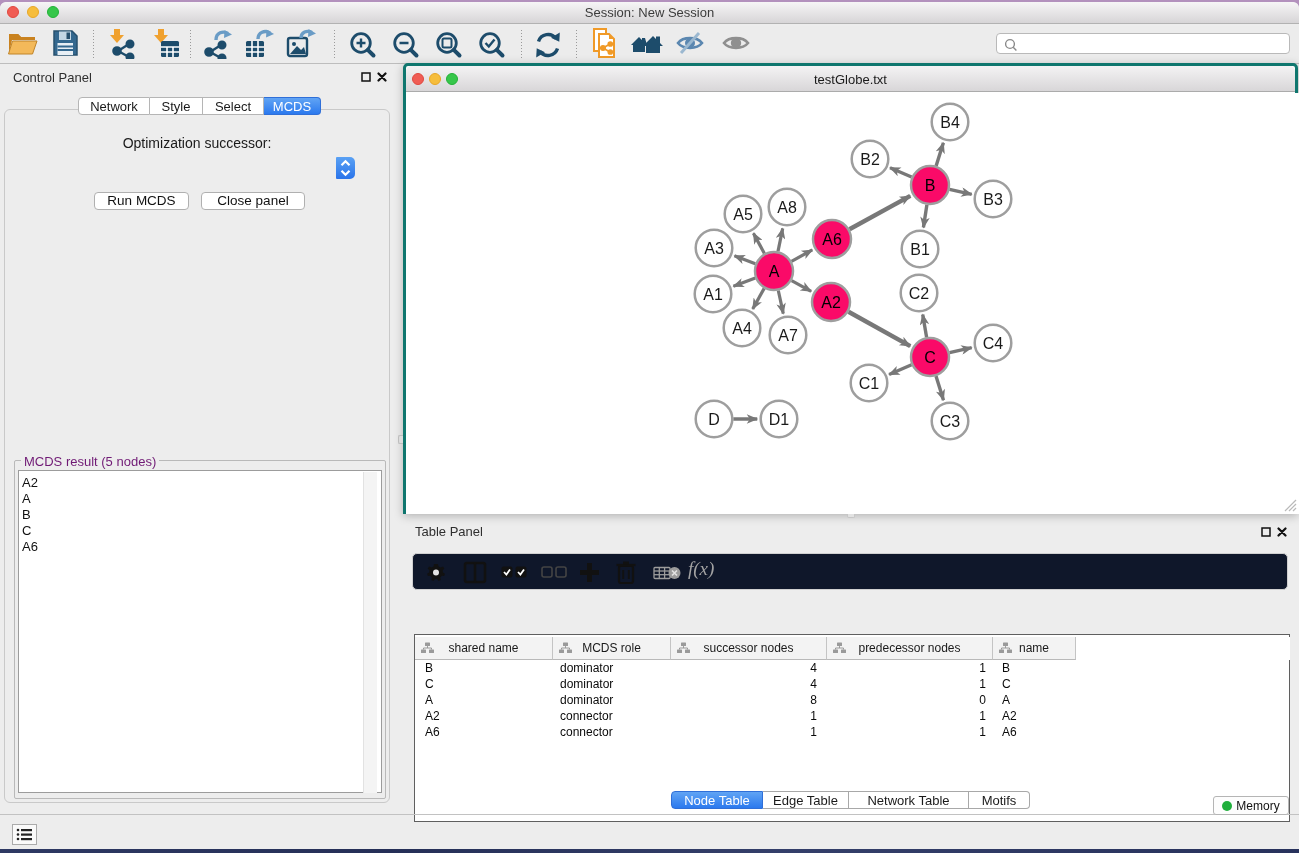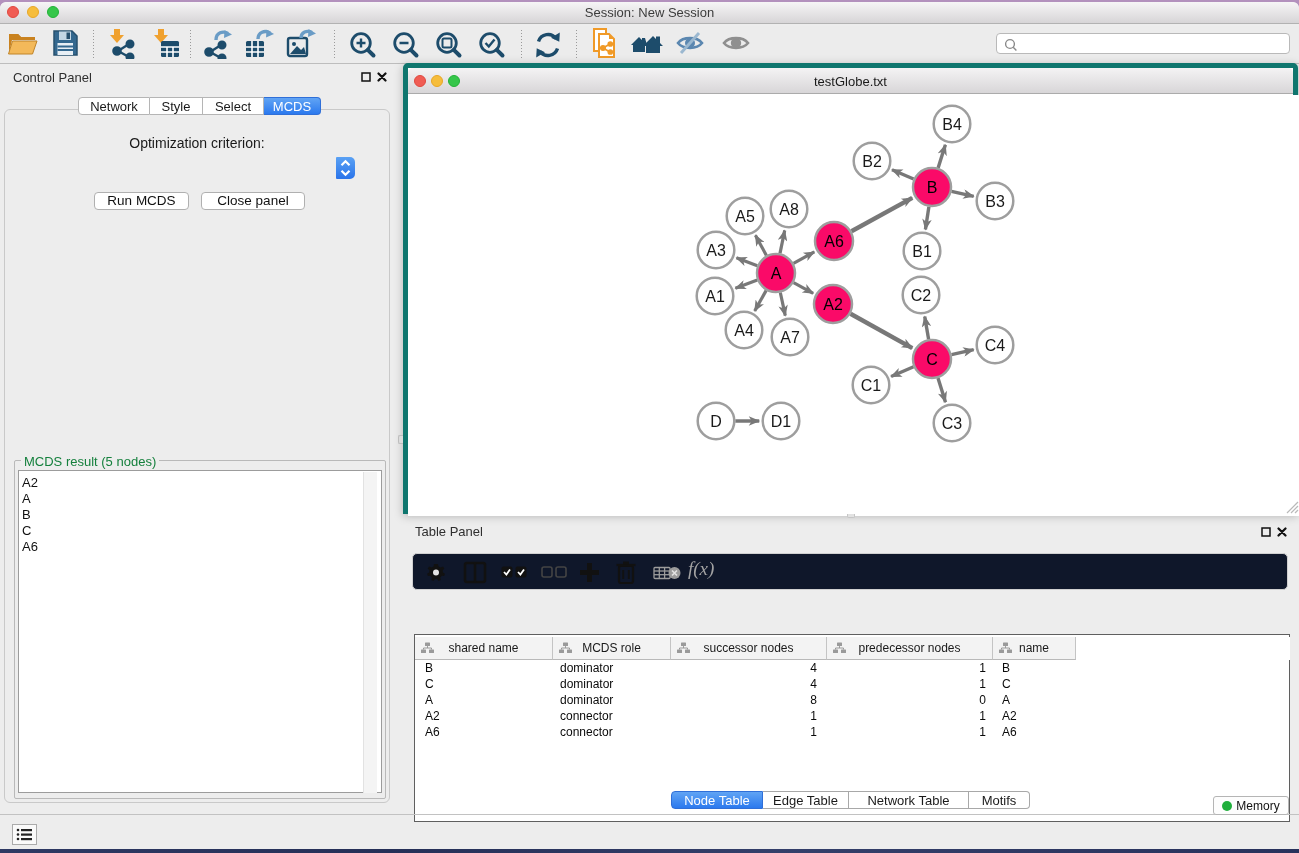--- a/index.html
+++ b/index.html
@@ -34,28 +34,28 @@
   .combo { position:absolute; left:43px; top:156px; width:312px; height:21px; background:#fff;
            border:1px solid #a6a6a6; border-radius:4px; font-size:14px; color:#111;
            line-height:19px; padding-left:12px; }
   .combobtn { position:absolute; left:336px; top:155px; width:19px; height:22px;
               background:linear-gradient(#5aa1f4,#2a74ea); border-radius:1px 5px 5px 1px; }
   .cbtn { position:absolute; height:18px; background:#fff; border:1px solid #b0b0b0;
           border-radius:4px; font-size:13.5px; color:#111; text-align:center; line-height:16px; }
   .groupbox { position:absolute; left:14px; top:458px; width:372px; height:339px;
               border:1px solid #b9b9b9; border-radius:2px; }
   .grouplabel { position:absolute; left:21px; top:452px; background:#ededed; padding:0 3px;
-                font-size:13px; color:#15803d; }
+                font-size:13px; color:#701a75; }
   .mlist { position:absolute; left:18px; top:468px; width:364px; height:323px; background:#fff;
            border:1px solid #9c9c9c; font-size:13px; color:#111; padding:4px 0 0 3px; line-height:16px; }
   .mscroll { position:absolute; left:344px; top:1px; width:14px; height:321px; background:#f4f4f4;
              border-left:1px solid #e2e2e2; }
   
   .netwin { position:absolute; left:403px; top:61px; width:895px; height:451px;
-            background:#fff; border:5px solid #0f766e; border-radius:5px 5px 0 0;
+            background:#fff; border:3px solid #0f766e; border-radius:5px 5px 0 0;
             box-shadow:0 2px 10px rgba(0,0,0,0.25); }
   .nettitle { position:absolute; left:0; top:0; width:100%; height:26px;
               background:linear-gradient(#f4f3f4,#d8d6d8); border-bottom:1px solid #ababab;
               border-radius:5px 5px 0 0; }
   .ntl { position:absolute; top:6.5px; width:12px; height:12px; border-radius:50%; }
   .canvas { position:absolute; left:0; top:27px; width:893px; height:421px; background:#fff; }
   
   .tp-title { position:absolute; left:415px; top:522px; font-size:13px; color:#2f2f2f; }
   .tp-toolbar { position:absolute; left:412px; top:551px; width:876px; height:37px;
                 background:#0f172a; border:1px solid #d0d0d0; border-radius:5px; }
@@ -226,21 +226,21 @@
 <svg class="abs" style="left:377px;top:70px" width="10" height="10" viewBox="0 0 10 10">
       <path d="M1.5,1.5 L8.5,8.5 M8.5,1.5 L1.5,8.5" stroke="#111" stroke-width="2.2" stroke-linecap="round"></path>
     </svg>
 <div class="cp-box"></div>
 <div class="tabrow">
   <div class="tab first" style="width:72px">Network</div>
   <div class="tab" style="width:53px">Style</div>
   <div class="tab" style="width:61px">Select</div>
   <div class="tab last sel" style="width:57px">MCDS</div>
 </div>
-<div class="optlabel">Optimization criterion:</div>
+<div class="optlabel">Optimization successor:</div>
 <div class="combobtn">
   <svg width="19" height="22" viewBox="0 0 19 22">
     <path d="M5.5,8.2 L9.5,4.2 L13.5,8.2" fill="none" stroke="#fff" stroke-width="2.2"></path>
     <path d="M5.5,13.8 L9.5,17.8 L13.5,13.8" fill="none" stroke="#fff" stroke-width="2.2"></path>
   </svg>
 </div>
 <div class="cbtn" style="left:94px;top:190px;width:95px;">Run MCDS</div>
 <div class="cbtn" style="left:201px;top:190px;width:104px;">Close panel</div>
 <div class="groupbox"></div>
 <div class="grouplabel">MCDS result (5 nodes)</div>

